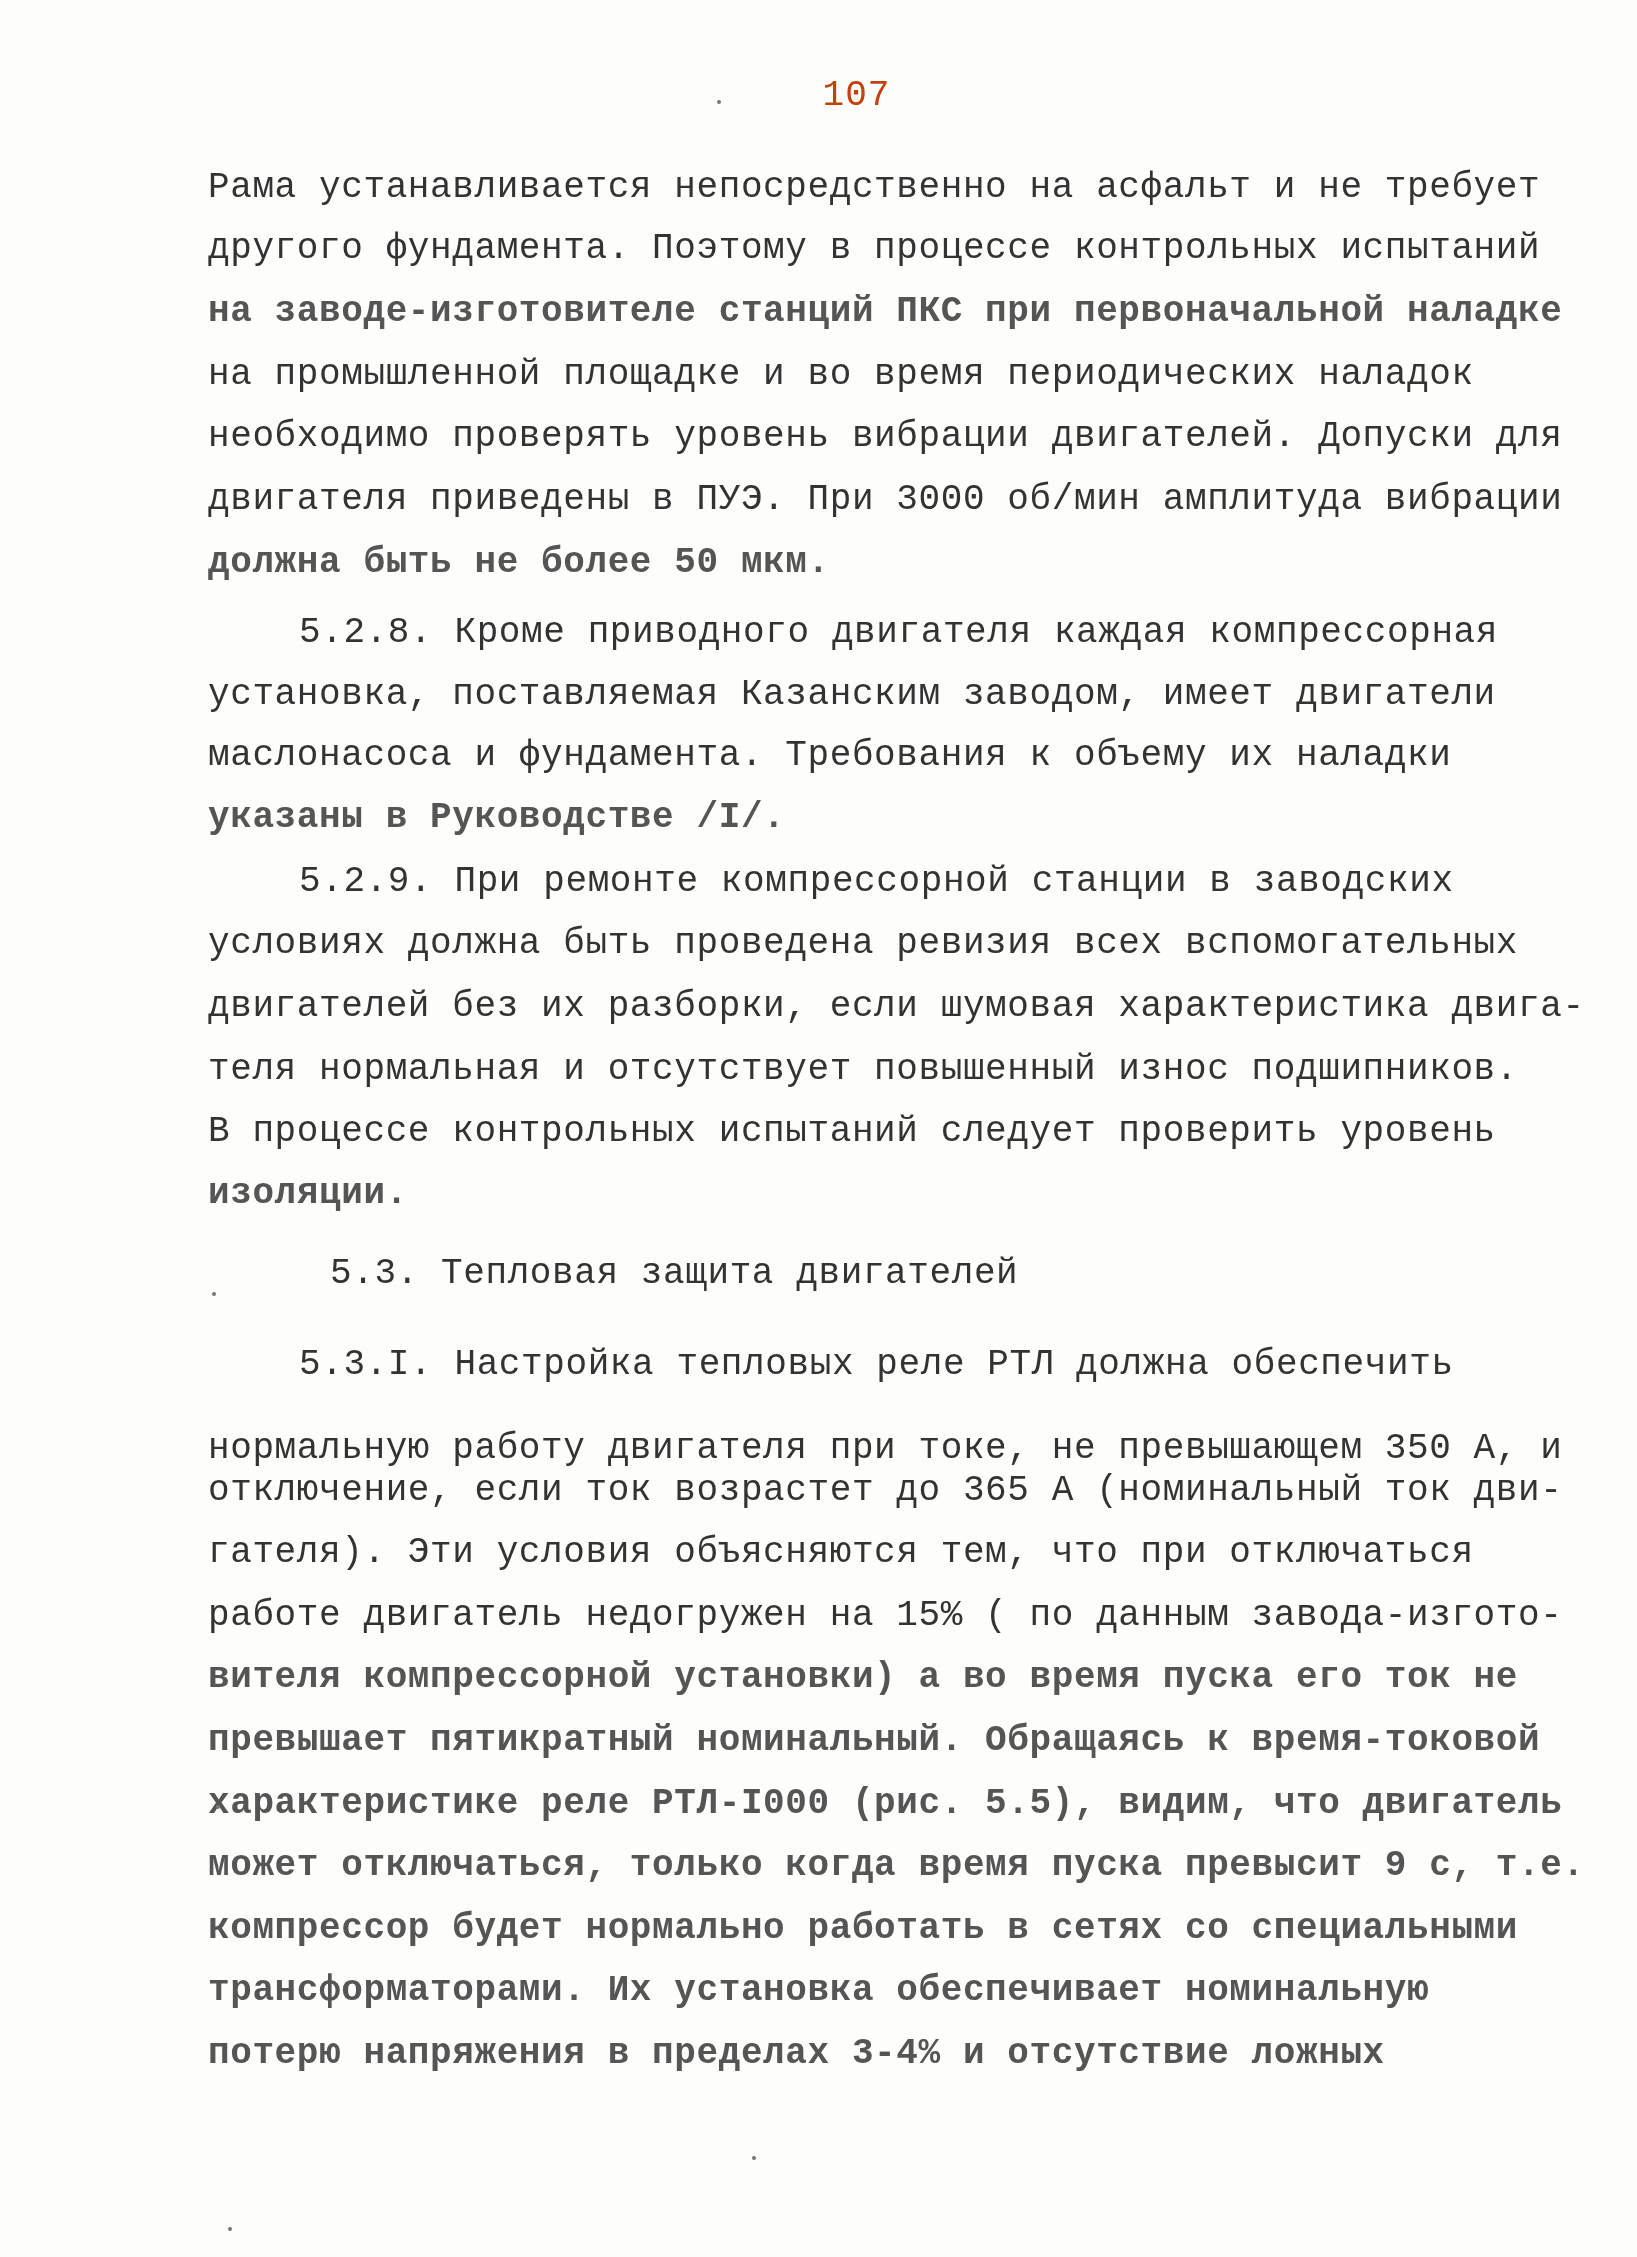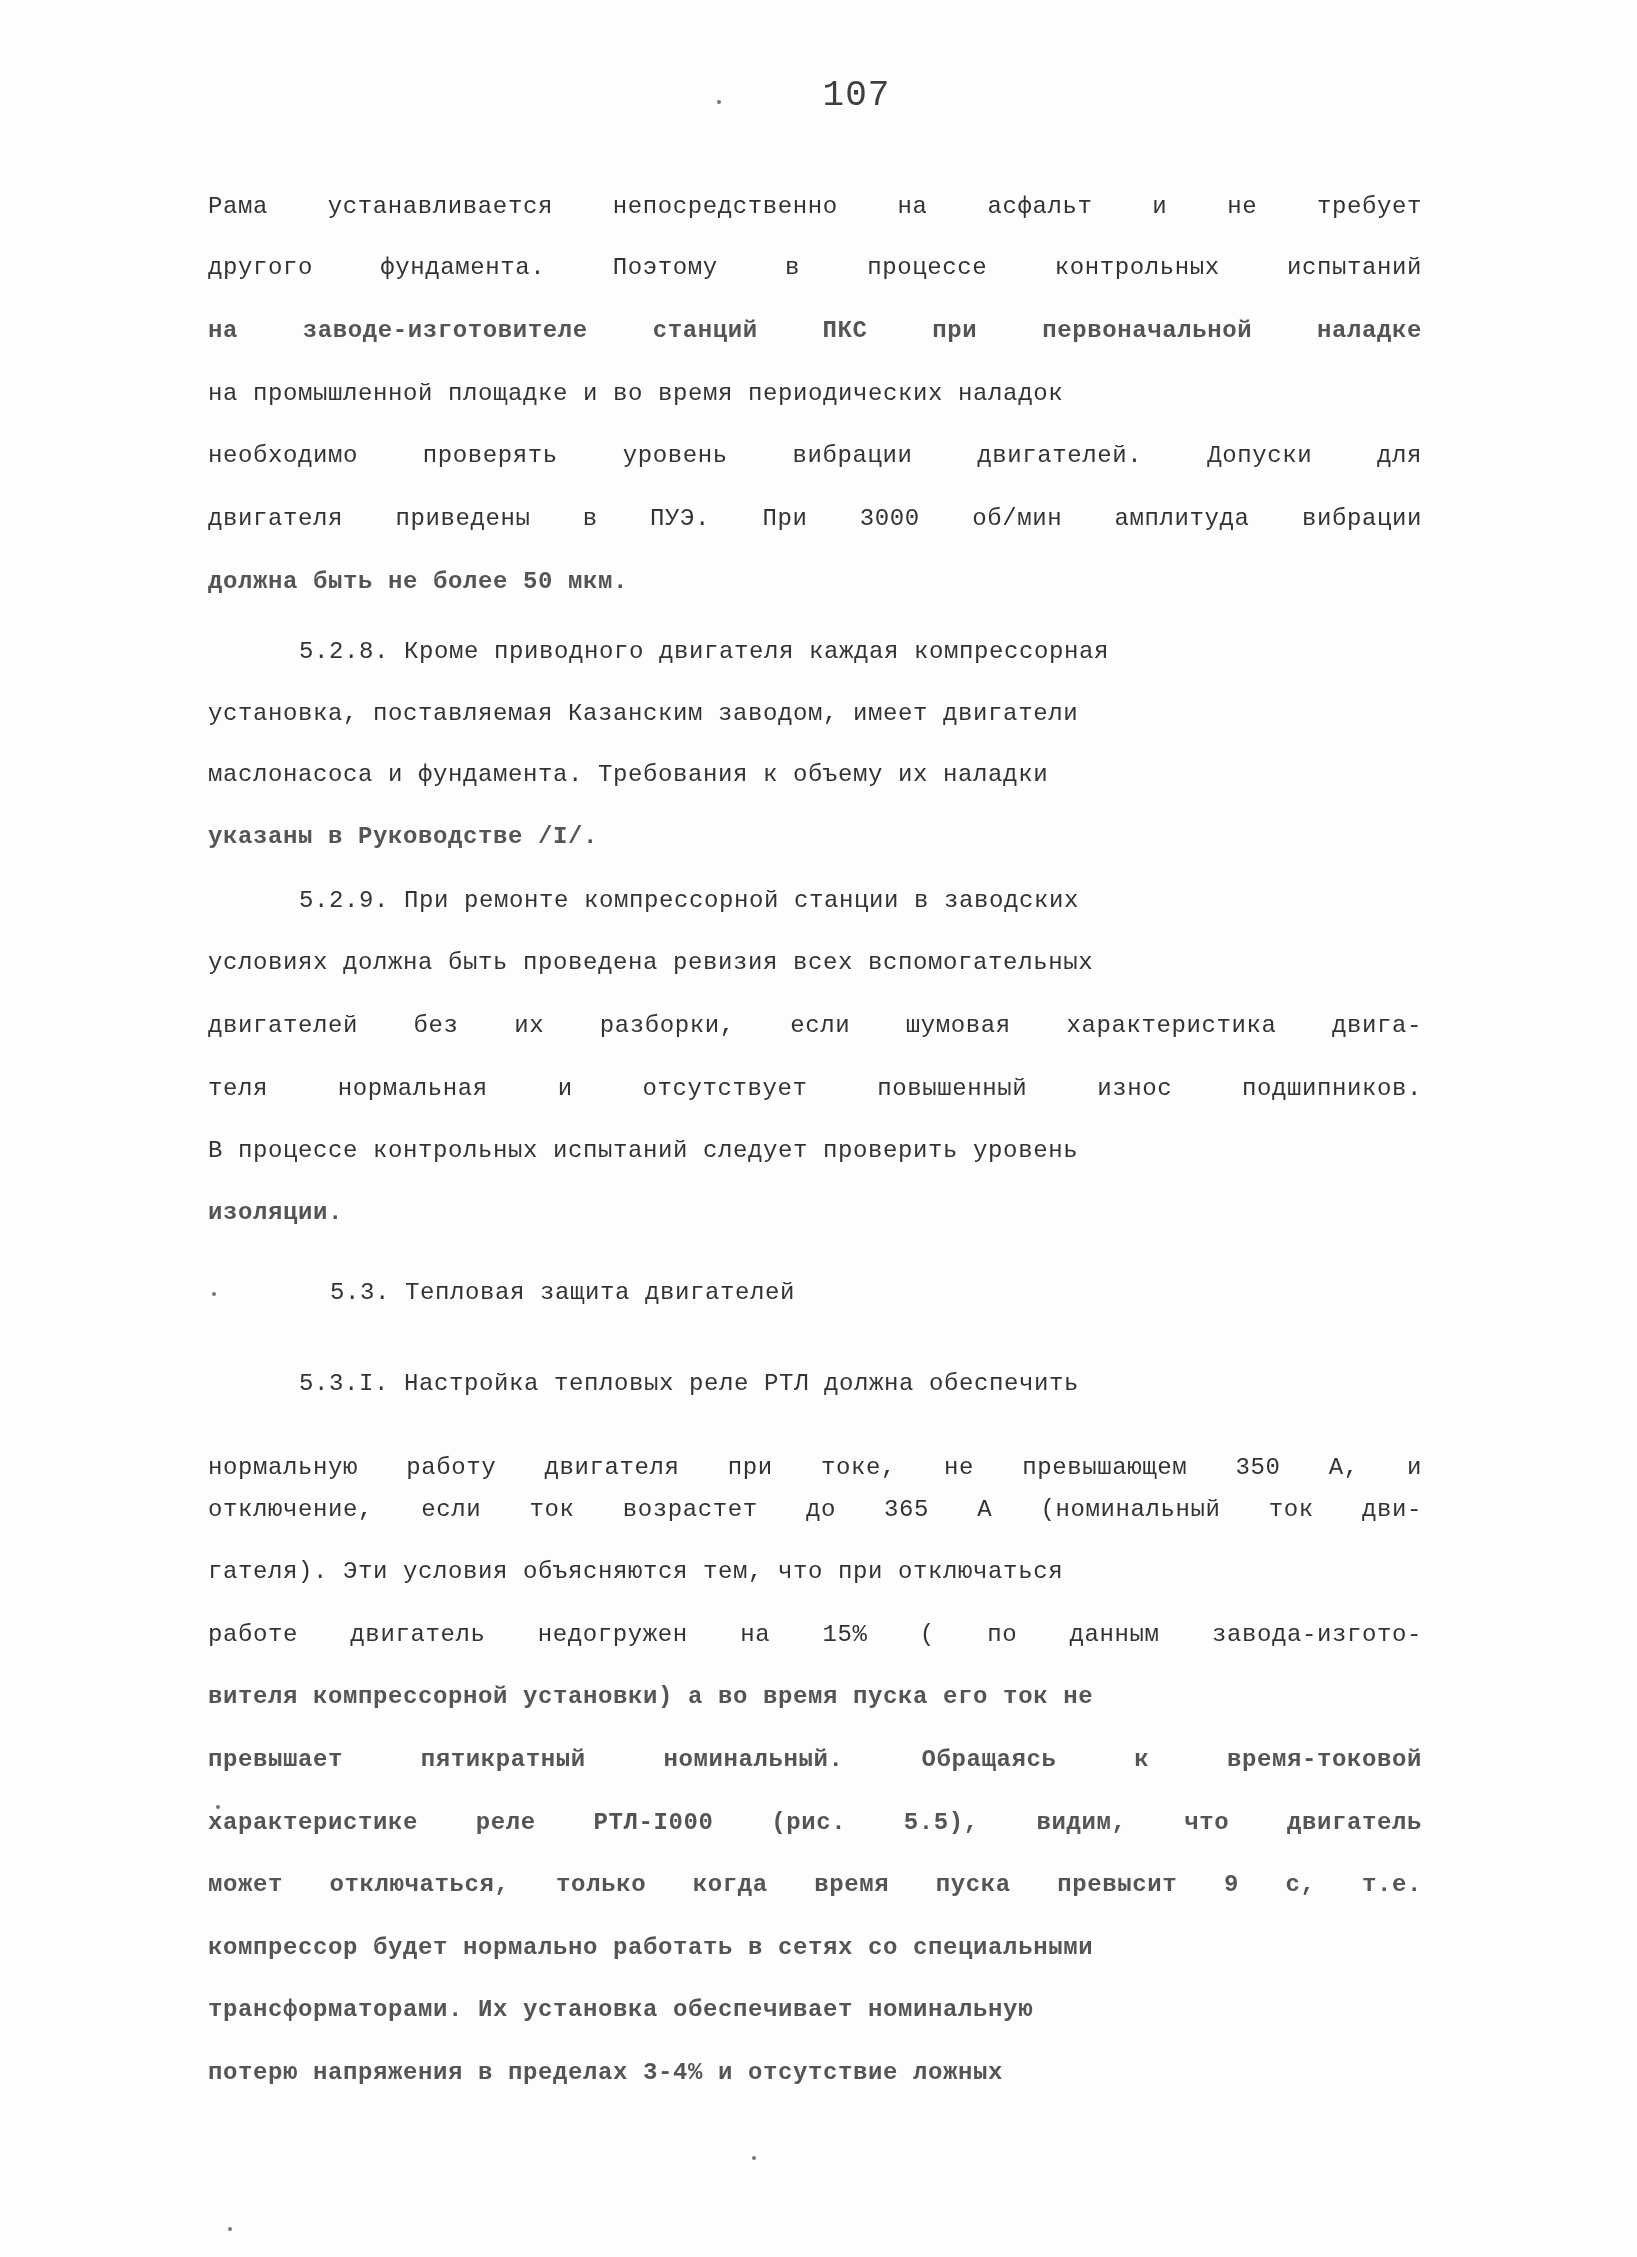--- a/index.html
+++ b/index.html
@@ -12,33 +12,32 @@
     color: #2a2a2a;
   }
   .page-number {
     position: absolute;
     left: 0; width: 100%;
     top: 75px;
     text-align: center;
     padding-left: 76px;
     box-sizing: border-box;
     font-size: 36px;
-    color: #404040;
+    color: #c2410c;
     letter-spacing: 1px;
   }
   .line {
     position: absolute;
     left: 208px;
     width: 1214px;
-    font-size: 24px;
+    font-size: 36px;
     line-height: 38px;
     white-space: nowrap;
     letter-spacing: 0.6px;
     color: #333;
-    margin-top: 19px;
   }
   .line.justify { text-align: justify; text-align-last: justify; }
   .line.indent { left: 299px; width: 1112px; }
   .line.heading { left: 330px; }
   .faint { color: #555; font-weight: bold; }
   .speck {
     position: absolute; width: 3.8px; height: 3.8px; border-radius: 50%;
     background: #777;
   }
 </style>

